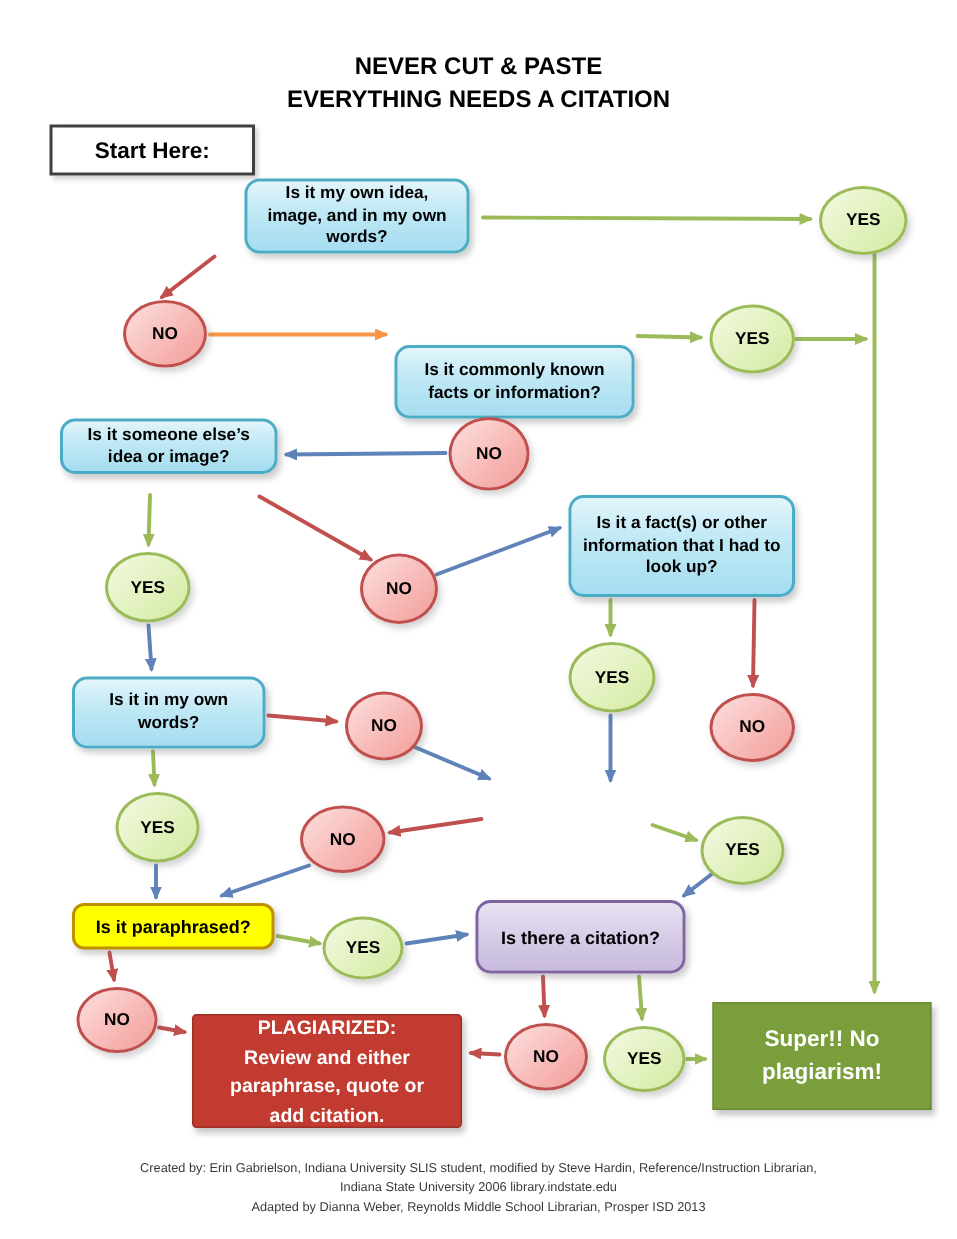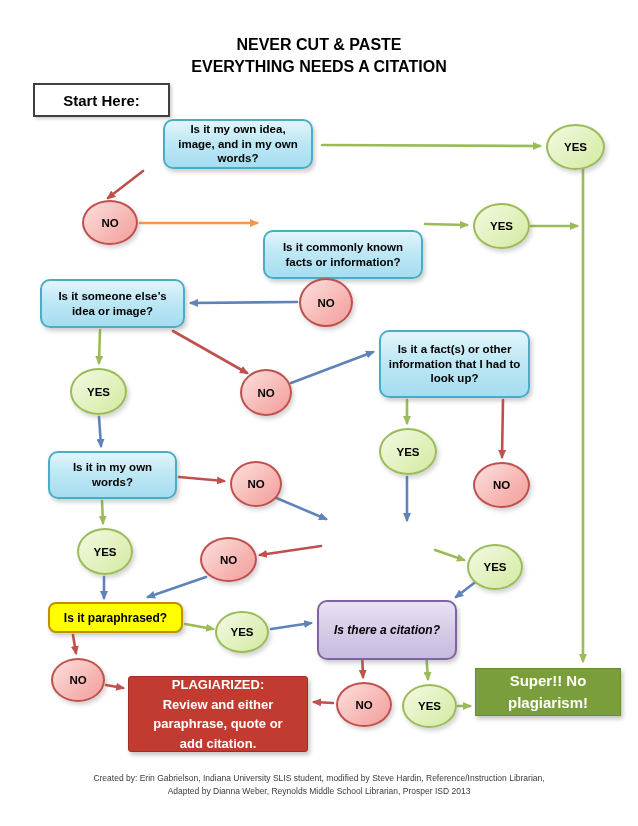--- a/index.html
+++ b/index.html
@@ -88,43 +88,44 @@
   <div class="node startbox" style="left:33px;top:83px;width:137px;height:34px;">Start Here:</div>
 
   <div class="node qbox" style="left:138px;top:119px;width:150px;height:50px;margin-left:25px;">Is it my own idea, image, and in my own words?</div>
   <div class="node ell yes" style="left:546px;top:124px;width:59px;height:46px;">YES</div>
   <div class="node ell no" style="left:82px;top:200px;width:56px;height:45px;">NO</div>
 
   <div class="node qbox" style="left:263px;top:199px;width:160px;height:49px;margin-top:31px;">Is it commonly known facts or information?</div>
   <div class="node ell yes" style="left:473px;top:203px;width:57px;height:46px;">YES</div>
   <div class="node ell no" style="left:299px;top:278px;width:54px;height:49px;">NO</div>
 
-  <div class="node qbox" style="left:40px;top:279px;width:145px;height:49px;">Is it someone else’s idea or image?</div>
+  <div class="node qbox" style="left:40px;top:279px;width:145px;height:37px;">Is it someone else’s idea or image?</div>
   <div class="node ell yes" style="left:70px;top:368px;width:57px;height:47px;">YES</div>
   <div class="node ell no" style="left:240px;top:369px;width:52px;height:47px;">NO</div>
 
   <div class="node qbox" style="left:379px;top:330px;width:151px;height:68px;">Is it a fact(s) or other information that I had to look up?</div>
   <div class="node ell yes" style="left:379px;top:428px;width:58px;height:47px;">YES</div>
   <div class="node ell no" style="left:473px;top:462px;width:57px;height:46px;">NO</div>
 
   <div class="node qbox" style="left:48px;top:451px;width:129px;height:48px;">Is it in my own words?</div>
   <div class="node ell no" style="left:230px;top:461px;width:52px;height:46px;">NO</div>
   <div class="node ell yes" style="left:77px;top:528px;width:56px;height:47px;">YES</div>
 
   <div class="node ell no" style="left:200px;top:537px;width:57px;height:45px;">NO</div>
   <div class="node ell yes" style="left:467px;top:544px;width:56px;height:46px;">YES</div>
 
   <div class="node ybox" style="left:48px;top:602px;width:135px;height:31px;">Is it paraphrased?</div>
   <div class="node ell yes" style="left:215px;top:611px;width:54px;height:42px;">YES</div>
-  <div class="node pbox" style="left:317px;top:600px;width:140px;height:60px;font-style:italic;">Is there a citation?</div>
+  <div class="node pbox" style="left:317px;top:600px;width:140px;height:49px;">Is there a citation?</div>
 
   <div class="node ell no" style="left:51px;top:658px;width:54px;height:44px;">NO</div>
   <div class="node rbox" style="left:128px;top:676px;width:180px;height:76px;">PLAGIARIZED:  Review and either paraphrase, quote or add citation.</div>
   <div class="node ell no" style="left:336px;top:682px;width:56px;height:45px;">NO</div>
   <div class="node ell yes" style="left:402px;top:684px;width:55px;height:44px;">YES</div>
-  <div class="node gbox" style="left:475px;top:668px;width:146px;height:48px;padding:2px 16px;">Super!!  No plagiarism!</div>
+  <div class="node gbox" style="left:475px;top:668px;width:146px;height:72px;padding:2px 16px;">Super!!  No plagiarism!</div>
 
   <div id="footer">
     <div>Created by: Erin Gabrielson, Indiana University SLIS student, modified by Steve Hardin, Reference/Instruction Librarian,</div>
+    <div>Indiana State University 2006 library.indstate.edu</div>
     <div>Adapted by Dianna Weber, Reynolds Middle School Librarian, Prosper ISD 2013</div>
   </div>
 
 </div>
 
 </body></html>

